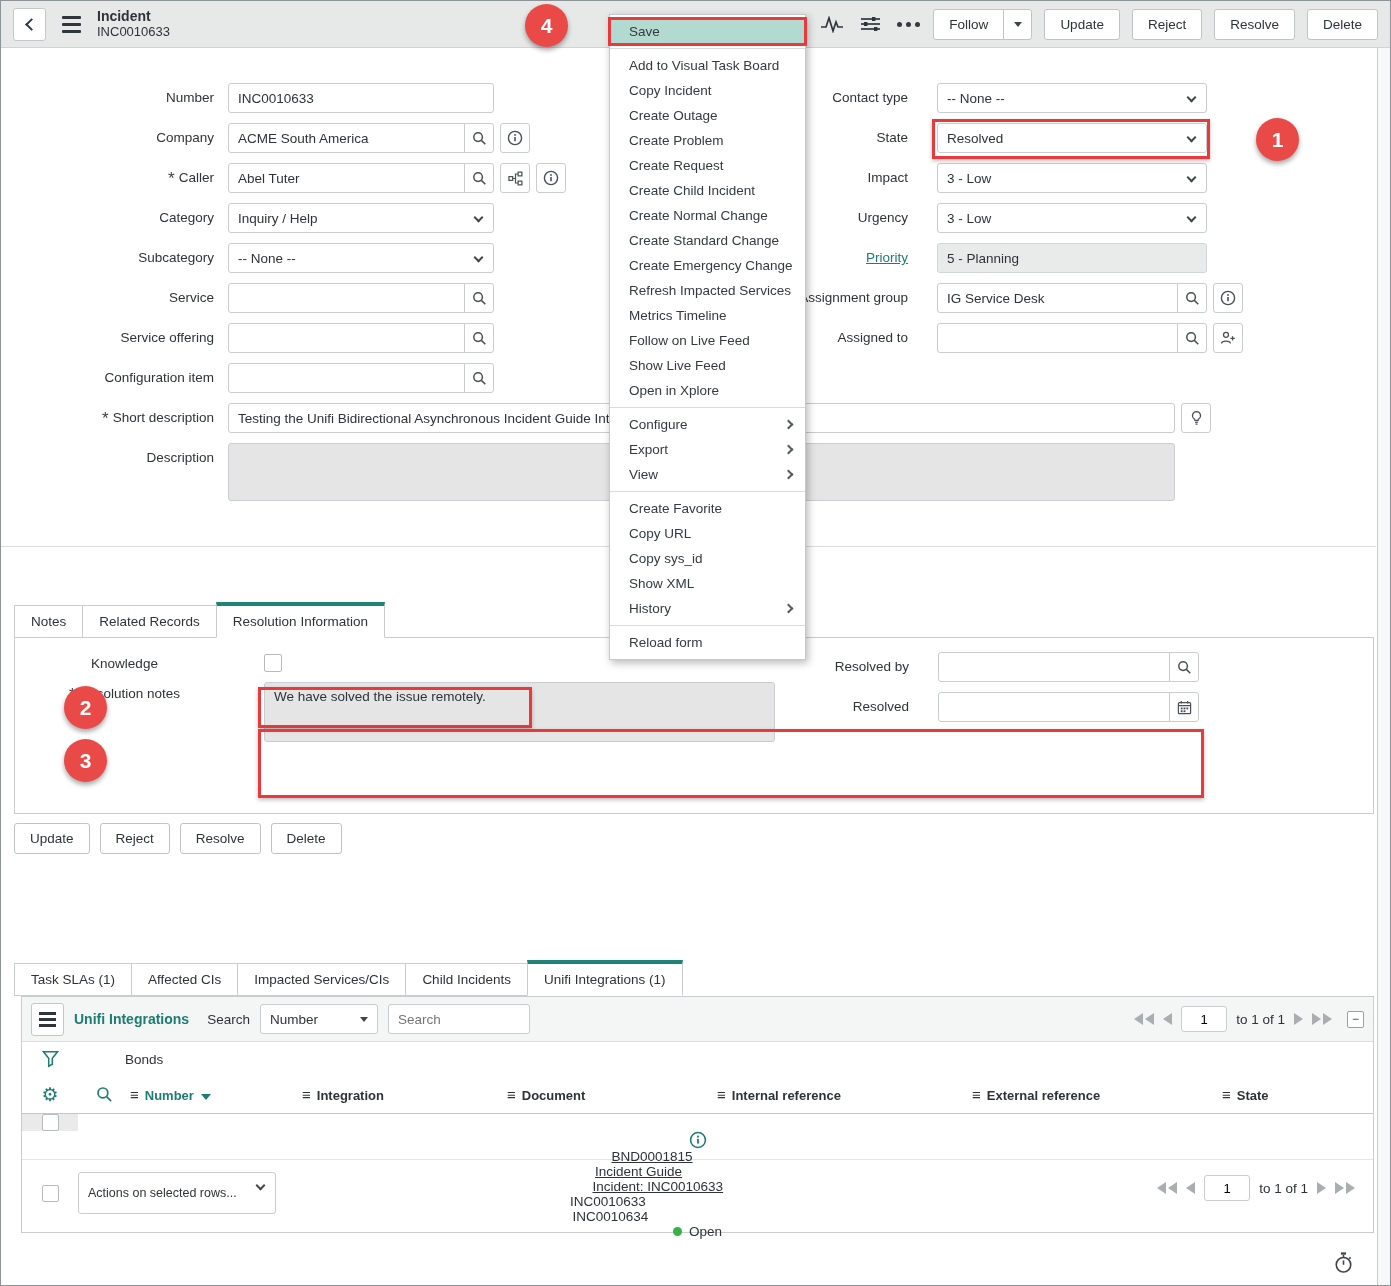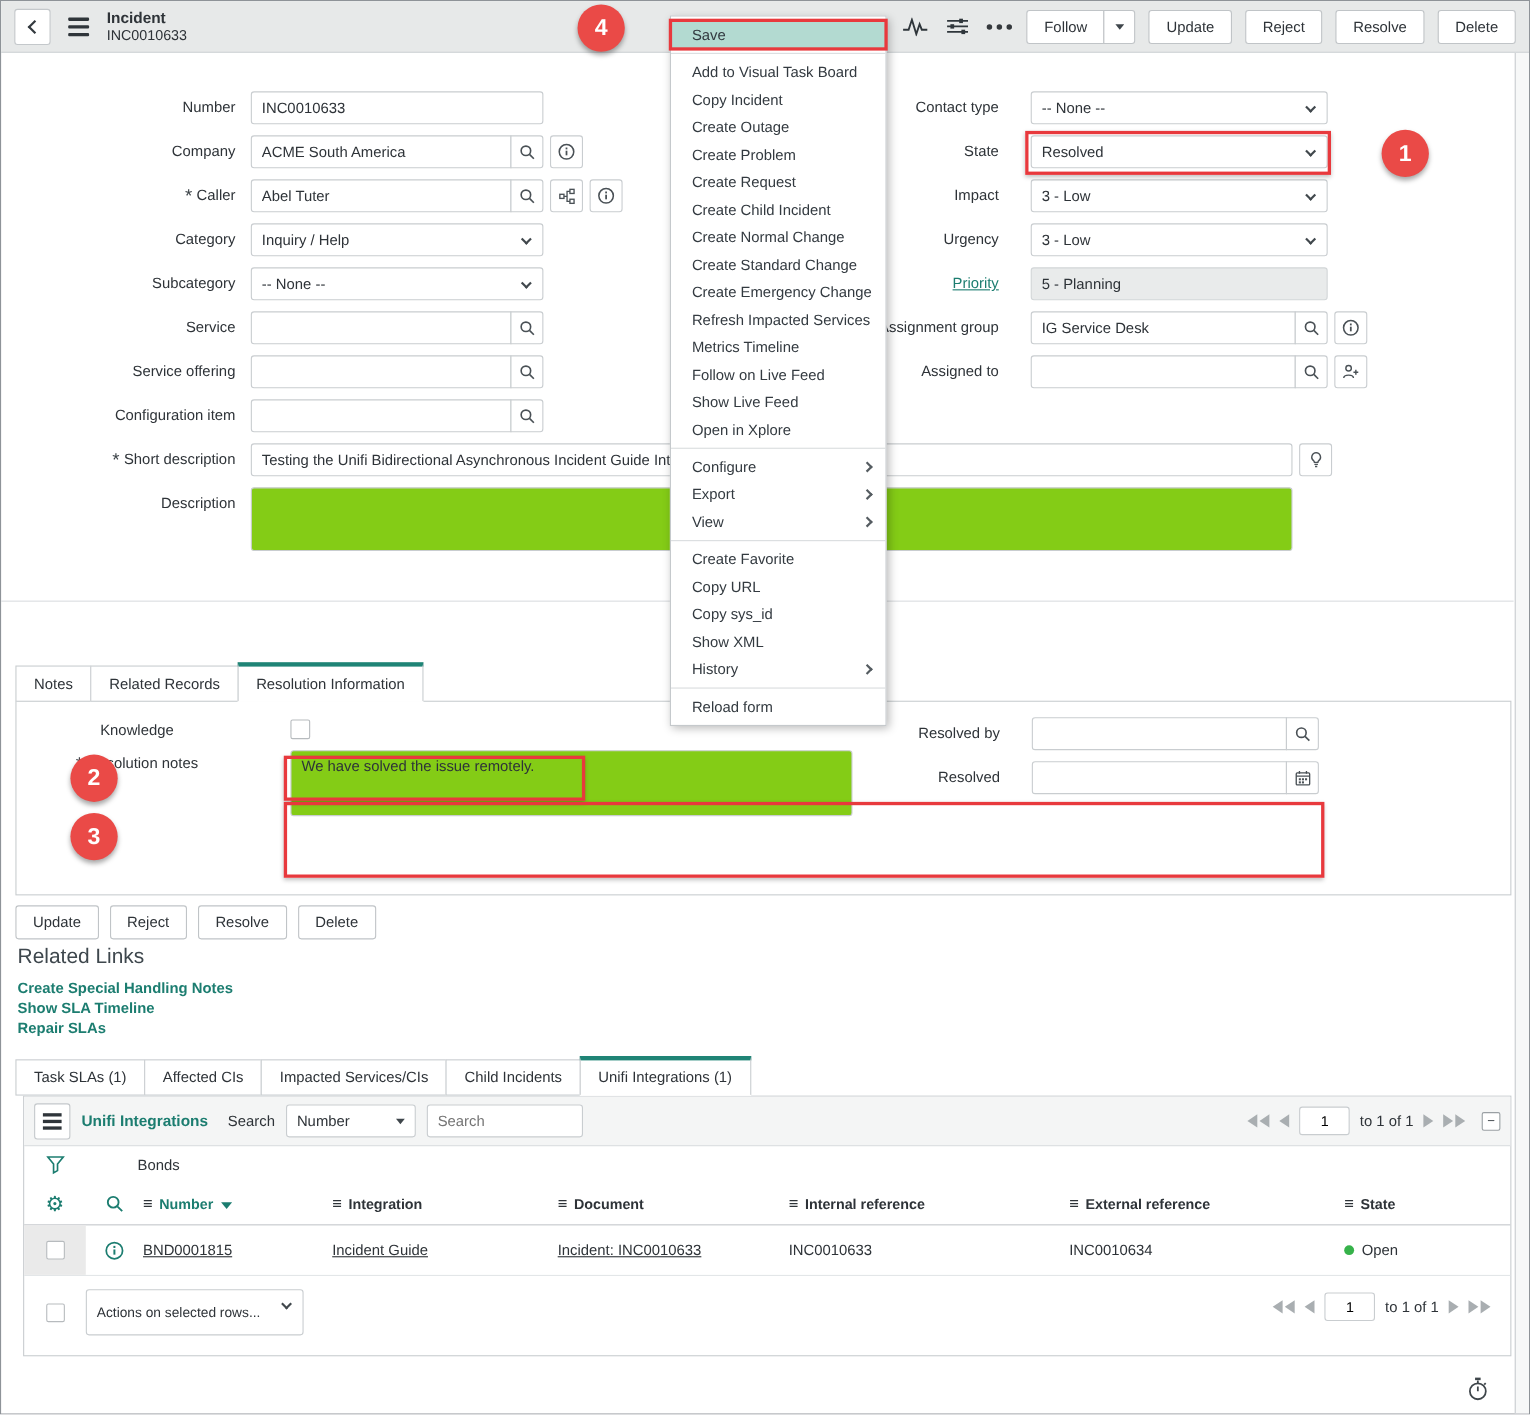--- a/index.html
+++ b/index.html
@@ -49,21 +49,21 @@
   .grp { display:flex; }
   .grp input.field, .grp .field { border-radius:3px 0 0 3px; }
   .sbtn { width:30px; height:30px; background:#fff; border:1px solid #c9cdd0; margin-left:-1px;
           border-radius:0 3px 3px 0; display:flex; align-items:center; justify-content:center; }
   .btn-sq { width:30px; height:30px; background:#fff; border:1px solid #c9cdd0; border-radius:3px;
           display:flex; align-items:center; justify-content:center; margin-left:6px; }
   .form-left  { position:absolute; top:82px; left:0; width:640px; }
   .form-right { position:absolute; top:82px; left:780px; width:500px; }
   .row-sdesc { position:absolute; top:402px; left:0; display:flex; }
   .row-desc  { position:absolute; top:442px; left:0; display:flex; }
-  .tarea { border:1px solid #c9cdd0; border-radius:3px; background:#84cc16; padding:6px 9px; font-size:13.5px; }
+  .tarea { border:1px solid #c9cdd0; border-radius:3px; background:#e5e5e5; padding:6px 9px; font-size:13.5px; }
   .link { color:#1c7d70; text-decoration:underline; }
   .divider { position:absolute; left:0; right:14px; top:545px; border-top:1px solid #dadde0; }
   
   .tabs { position:absolute; display:flex; z-index:2; }
   .tab { height:33px; padding:0 16px; background:#fff; border:1px solid #c9cdd0; margin-right:-1px;
          display:flex; align-items:center; font-size:13.5px; }
   .tab.active { border-top:4px solid #1f8476; height:36px; position:relative; top:-3px; z-index:3;
          border-bottom:1px solid #fff; }
   .tabs-main { top:604px; left:13px; }
   .tabs-bottom { top:962px; left:13px; }
@@ -110,21 +110,21 @@
   .c2 { width:52px; display:flex; justify-content:center; }
   .c-num { width:172px; } .c-int { width:205px; } .c-doc { width:210px; }
   .c-iref { width:255px; } .c-eref { width:250px; } .c-state { flex:1; }
   .bonds-row { height:34px; display:flex; align-items:center; }
   .bonds-label { margin-left:47px; }
   .head-row { height:38px; border-bottom:1px solid #c3c7ca; font-weight:bold; font-size:13px; }
   .colicon { font-size:15px; margin-right:6px; font-weight:normal; color:#2e3338; }
   .th-number { color:#1c7d70; }
   .sort-tri { width:0; height:0; border-left:5px solid transparent; border-right:5px solid transparent;
               border-top:6px solid #1c7d70; display:inline-block; margin-left:7px; }
-  .data-row { height:46px; border-bottom:1px solid #e3e6e8; }
+  .data-row { height:46px; border-bottom:1px solid #e3e6e8;flex-direction:column; }
   .data-row .c1 { background:#eaeaea; }
   .ulink { color:#2e3338; text-decoration:underline; }
   .green-dot { width:9px; height:9px; border-radius:50%; background:#36b24a; display:inline-block;
                margin-right:7px; }
   .list-foot { margin-top:12px; display:flex; align-items:center; }
   .actions-sel { width:198px; height:42px; border:1px solid #c9cdd0; border-radius:3px; background:#fff;
                  display:flex; align-items:center; padding:0 9px; position:relative; font-size:12.5px; }
   .actions-sel .chev { position:absolute; right:11px; top:9px; width:7px; height:7px;
                  border-right:2px solid #41484d; border-bottom:2px solid #41484d; transform:rotate(45deg); }
   .pag-bottom { position:absolute; right:18px; top:178px; }
@@ -458,26 +458,20 @@
     </div>
   </div>
 
   <div class="foot-btns">
     <div class="hbtn">Update</div>
     <div class="hbtn">Reject</div>
     <div class="hbtn">Resolve</div>
     <div class="hbtn">Delete</div>
   </div>
 
-  <div class="rlinks">
-    <div class="rl-title">Related Links</div>
-    <a href="#">Create Special Handling Notes</a>
-    <a href="#">Show SLA Timeline</a>
-    <a href="#">Repair SLAs</a>
-  </div>
 
   <div class="tabs tabs-bottom">
     <div class="tab">Task SLAs (1)</div>
     <div class="tab">Affected CIs</div>
     <div class="tab">Impacted Services/CIs</div>
     <div class="tab">Child Incidents</div>
     <div class="tab active">Unifi Integrations (1)</div>
   </div>
 
   <div class="list-panel">

